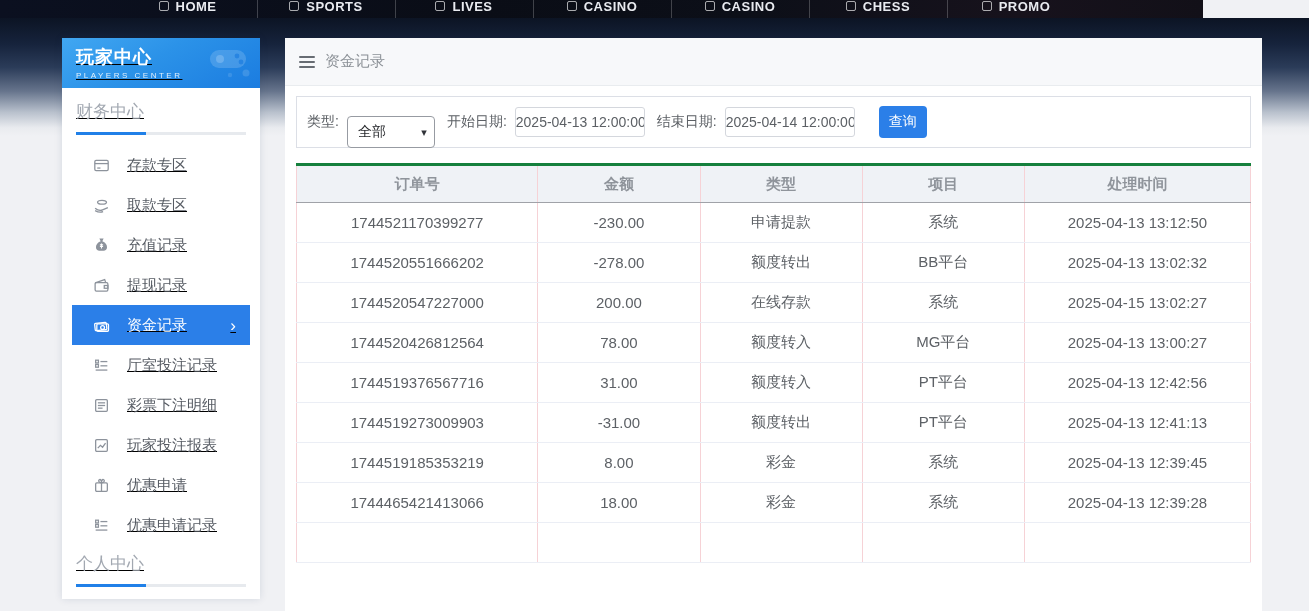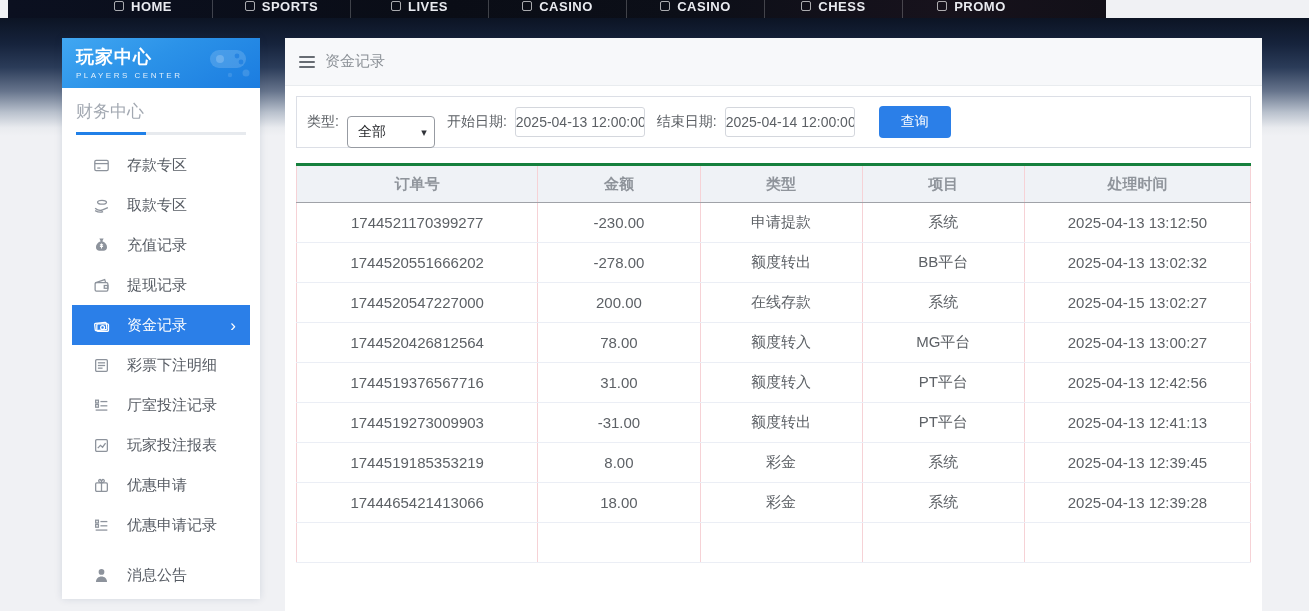--- a/index.html
+++ b/index.html
@@ -1,36 +1,36 @@
 <!DOCTYPE html>
 <html><head>
 <meta charset="utf-8">
 <style>
   * { margin:0; padding:0; box-sizing:border-box; }
   html,body { width:1309px; height:611px; overflow:hidden; }
   body { font-family:"Liberation Sans","DejaVu Sans",sans-serif; background:#f0f1f4; }
   #screen { position:relative; width:1309px; height:611px; overflow:hidden; background:#f0f1f4; }
 
   
-  .topbar { position:absolute; left:8px; top:0; width:1098px; height:18px;
+  .topbar { position:absolute; left:0; top:0; width:1203px; height:18px;
     background:linear-gradient(90deg,#0b1020 0%,#0a0d16 40%,#0c0f18 62%,#17121c 85%,#121018 100%);
     overflow:hidden; z-index:30; }
   .topnav { display:flex; justify-content:center; margin-top:-7px; }
   .nav-item { width:138px; height:26px; display:flex; align-items:center; justify-content:center; gap:7px;
     color:#e9ebf0; font-size:13px; font-weight:bold; letter-spacing:.5px; cursor:pointer; }
   .nav-item + .nav-item { border-left:1px solid rgba(255,255,255,.22); }
   .nav-ico { width:10px; height:10px; border:1px solid rgba(255,255,255,.65); border-radius:2px; flex:none; }
 
   
   .banner { position:absolute; left:0; top:18px; width:1309px; height:118px; z-index:0;
     background:linear-gradient(180deg,#0c1424 0%,#16233c 22%,#2b3c59 42%,#66748c 62%,#b9c1cd 80%,#e9ebef 93%,#f0f1f4 100%); }
 
   
   .sidebar { position:absolute; left:62px; top:38px; width:198px; bottom:12px; background:#fff;
-    box-shadow:0 0 8px rgba(20,40,80,.12); z-index:10; overflow:hidden; }
+    box-shadow:0 0 8px rgba(20,40,80,.12); z-index:10; overflow:hidden;text-decoration:underline; }
   .sb-header { position:relative; height:50px; padding:7px 0 0 14px; overflow:hidden;
     background:linear-gradient(150deg,#41a7f2 0%,#2b92e8 45%,#1b7ce0 100%); }
   .sb-title { color:#fff; font-size:18px; font-weight:bold; letter-spacing:1px; }
   .sb-sub { color:rgba(255,255,255,.85); font-size:8px; letter-spacing:2.5px; margin-top:2px; }
   .sb-deco { position:absolute; right:8px; top:4px; opacity:.45; }
   .sb-section { padding:12px 14px 0 14px; }
   .sb-section-title { font-size:17px; color:#a2a8b1; }
   .sb-divider { margin-top:9px; height:3px; background:#e7eaee; position:relative; }
   .sb-divider::before { content:""; position:absolute; left:0; top:0; height:3px; width:41%; background:#2080e8; }
   .sb-menu { margin-top:10px; }
@@ -53,21 +53,21 @@
   .filter { height:52px; border:1px solid #dcdfe6; border-radius:0; background:#fff;
     display:flex; align-items:center; padding:0 10px; }
   .f-label { font-size:14px; color:#5c6065; }
   .f-select { width:88px; height:32px; margin-left:8px; border:1px solid #979ba2; border-radius:4px;
     display:flex; align-items:center; justify-content:space-between; padding:0 7px 0 10px;
     font-size:14px; color:#26282c; cursor:pointer; background:#fff;margin-top:20px; }
   .f-select .car { font-size:11px; color:#303338; }
   .f-input { width:130px; height:30px; margin-left:8px; border:1px solid #d4d7dd; border-radius:3px;
     text-align:center; font-size:14px; color:#5c6065; background:#fff; font-family:inherit; }
   .ml10 { margin-left:12px; }
-  .f-btn { width:72px; height:32px; margin-left:24px; background:#2b7fe8; border:none; border-radius:4px;
+  .f-btn { width:48px; height:32px; margin-left:24px; background:#2b7fe8; border:none; border-radius:4px;
     color:#fff; font-size:14px; cursor:pointer; font-family:inherit; }
 
   
   table.records { width:100%; margin-top:15px; border-collapse:collapse; table-layout:fixed;
     border-left:1px solid #f6d2d6; border-right:1px solid #f6d2d6; }
   .records th { height:38px; background:#eff2f6; color:#8f949b; font-size:15px; font-weight:bold;
     border-top:3px solid #15803d; border-bottom:1px solid #a0a2a8; }
   .records td { height:40px; text-align:center; font-size:15px; color:#5d6166; border-bottom:1px solid #ebeef5;
     overflow:hidden; white-space:nowrap; }
   .records th + th, .records td + td { border-left:1px solid #f6d2d6; }
@@ -180,44 +180,44 @@
               <rect x="3.6" y="6.4" width="11" height="7" rx="1"></rect>
               <circle cx="9" cy="9.9" r="1.8"></circle>
             </svg>
         </span>
         <span>资金记录</span>
         <span class="sb-chev">›</span>
       </div>
       <div class="sb-item">
         <span class="icon">
           <svg width="17" height="17" viewBox="0 0 16 16" fill="none" stroke="currentColor" stroke-width="1.2">
-              <rect x="2.5" y="2.5" width="11" height="11" rx="1"></rect>
-              <line x1="4.6" y1="5.5" x2="11.4" y2="5.5"></line>
-              <line x1="4.6" y1="8" x2="11.4" y2="8"></line>
-              <line x1="4.6" y1="10.5" x2="9" y2="10.5"></line>
-            </svg>
-        </span>
-        <span>彩票下注明细</span>
-      </div>
-      <div class="sb-item">
-        <span class="icon">
-          <svg width="17" height="17" viewBox="0 0 16 16" fill="none" stroke="currentColor" stroke-width="1.2">
               <rect x="2.5" y="3" width="2.6" height="2.6"></rect>
               <line x1="7" y1="4.3" x2="13.5" y2="4.3"></line>
               <rect x="2.5" y="7" width="2.6" height="2.6"></rect>
               <line x1="7" y1="8.3" x2="13.5" y2="8.3"></line>
               <line x1="2.5" y1="12.3" x2="13.5" y2="12.3"></line>
             </svg>
         </span>
         <span>厅室投注记录</span>
       </div>
       <div class="sb-item">
         <span class="icon">
           <svg width="17" height="17" viewBox="0 0 16 16" fill="none" stroke="currentColor" stroke-width="1.2">
               <rect x="2.5" y="2.5" width="11" height="11" rx="1"></rect>
+              <line x1="4.6" y1="5.5" x2="11.4" y2="5.5"></line>
+              <line x1="4.6" y1="8" x2="11.4" y2="8"></line>
+              <line x1="4.6" y1="10.5" x2="9" y2="10.5"></line>
+            </svg>
+        </span>
+        <span>彩票下注明细</span>
+      </div>
+      <div class="sb-item">
+        <span class="icon">
+          <svg width="17" height="17" viewBox="0 0 16 16" fill="none" stroke="currentColor" stroke-width="1.2">
+              <rect x="2.5" y="2.5" width="11" height="11" rx="1"></rect>
               <polyline points="4.5,10.5 7,7.8 9,9.6 11.8,5.8"></polyline>
             </svg>
         </span>
         <span>玩家投注报表</span>
       </div>
       <div class="sb-item">
         <span class="icon">
           <svg width="17" height="17" viewBox="0 0 16 16" fill="none" stroke="currentColor" stroke-width="1.2">
               <rect x="2.5" y="5.5" width="11" height="8" rx="1"></rect>
               <line x1="8" y1="5.5" x2="8" y2="13.5"></line>
@@ -233,20 +233,24 @@
               <line x1="7" y1="4.3" x2="13.5" y2="4.3"></line>
               <rect x="2.5" y="7" width="2.6" height="2.6"></rect>
               <line x1="7" y1="8.3" x2="13.5" y2="8.3"></line>
               <line x1="2.5" y1="12.3" x2="13.5" y2="12.3"></line>
             </svg>
         </span>
         <span>优惠申请记录</span>
       </div>
     </div>
 
+    <div class="sb-section" style="padding-top:7px;">
+      <div class="sb-section-title">个人中心</div>
+      <div class="sb-divider"></div>
+    </div>
 
     <div class="sb-menu">
       <div class="sb-item">
         <span class="icon">
           <svg width="17" height="17" viewBox="0 0 16 16" fill="currentColor">
               <circle cx="8" cy="4.6" r="2.7"></circle>
               <path d="M2.8 14c0-3 2.3-5 5.2-5s5.2 2 5.2 5z"></path>
             </svg>
         </span>
         <span>消息公告</span>

